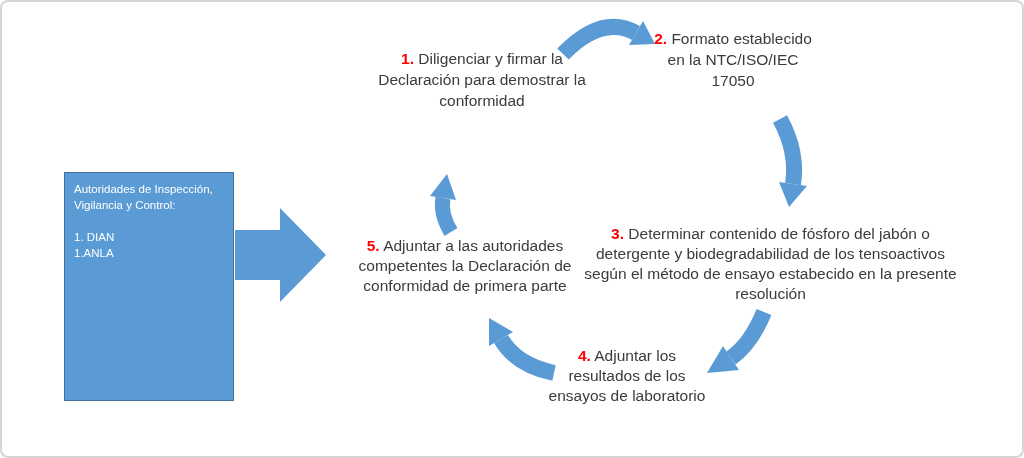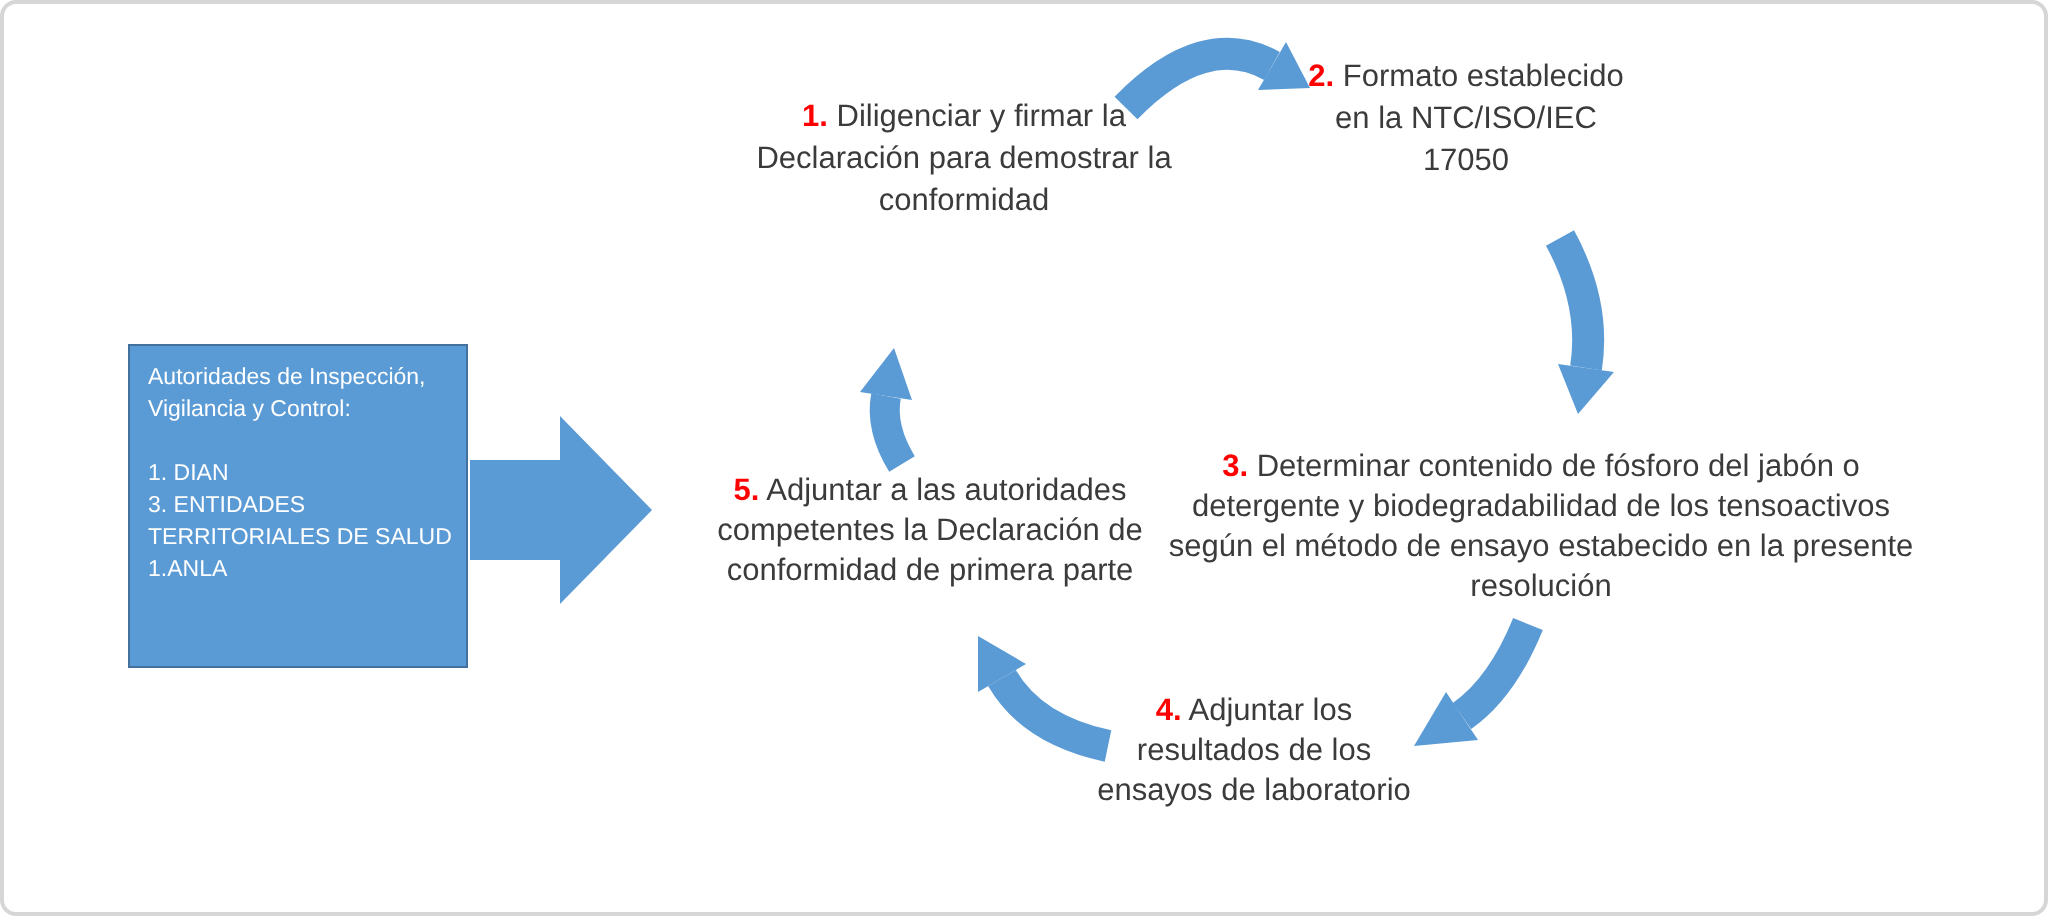--- a/index.html
+++ b/index.html
@@ -5,21 +5,21 @@
   html,body{margin:0;padding:0;background:#fff;}
   .canvas{
     position:relative;width:1024px;height:458px;box-sizing:border-box;
     background:#ffffff;border:2px solid var(--frame-border,#d6d6d6);border-radius:8px;
     overflow:hidden;font-family:"Liberation Sans",sans-serif;
   }
   .arrows{position:absolute;left:0;top:0;width:1024px;height:458px;z-index:1;}
   .arrows .band{fill:none;stroke:var(--arrow-blue,#5B9BD5);stroke-width:16;stroke-linecap:butt;}
   .arrows .head,.arrows .block{fill:var(--arrow-blue,#5B9BD5);stroke:none;}
   .auth-box{
-    position:absolute;left:62px;top:170px;width:170px;height:162px;box-sizing:border-box;
+    position:absolute;left:62px;top:170px;width:170px;height:229px;box-sizing:border-box;
     background:var(--box-fill,#5B9BD5);border:1px solid var(--box-border,#41719C);
     color:var(--box-text,#ffffff);font-size:11.5px;line-height:16px;
     padding:8px 6px 6px 9px;z-index:2;
   }
   .auth-gap{height:16px;}
   .step{
     position:absolute;text-align:center;color:var(--text-dark,#3B3B3B);
     font-size:15.5px;line-height:21px;z-index:2;
   }
   .step .num{color:var(--number-red,#FF0000);font-weight:bold;}
@@ -59,21 +59,20 @@
     <g>
       <path class="band" style="stroke-width:15" d="M 449 230 Q 438 212 441 196"></path>
       <polygon class="head" points="454,198 428,194 445,172"></polygon>
     </g>
   </svg>
 
   <div class="auth-box">
     <div>Autoridades de Inspección, Vigilancia y Control:</div>
     <div class="auth-gap"></div>
     <div>1. DIAN</div>
-    <div>3. ENTIDADES TERRITORIALES DE SALUD</div>
     <div>1.ANLA</div>
   </div>
 
   <div class="step" id="step1" style="left:375px;top:46px;width:210px;">
     <span class="num">1.</span>
     <span>Diligenciar y firmar la Declaración para demostrar la conformidad</span>
   </div>
 
   <div class="step" id="step2" style="left:650px;top:26px;width:162px;">
     <span class="num">2.</span>

